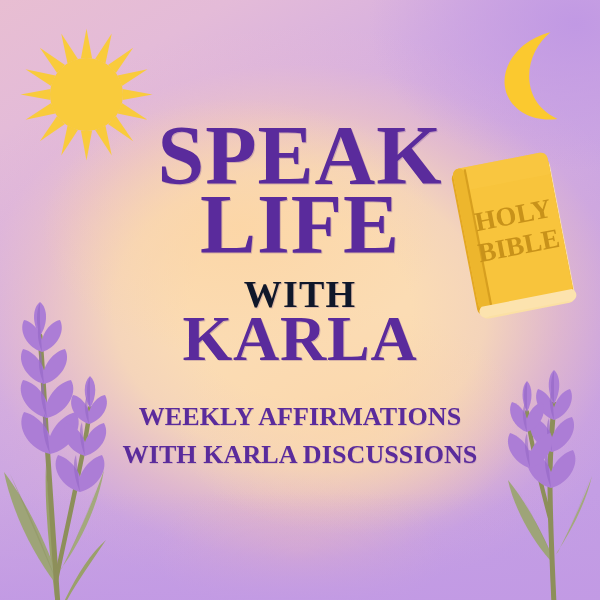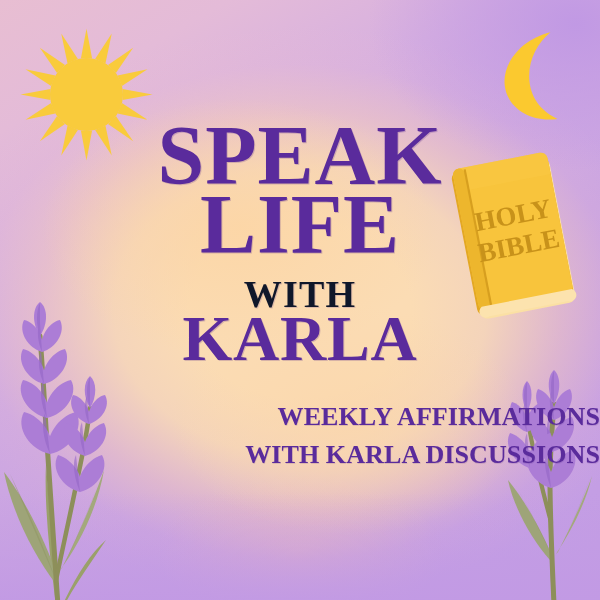--- a/index.html
+++ b/index.html
@@ -91,21 +91,21 @@
     font-weight: bold;
     font-size: 38px;
     letter-spacing: 0.03em;
     text-shadow: 1px 1px 0 rgba(80,35,130,0.18);
   }
   .t-karla { position: absolute; left: 0; right: 0; top: 310px; font-size: 64px; }
 
   #subblock {
     position: absolute;
     left: 0; right: 0; top: 398px;
-    text-align: right;
+    text-align: center;
     z-index: 6;
   }
   .sub-line {
     color: #5a2b9c;
     font-family: "Liberation Serif", serif;
     font-weight: bold;
     font-size: 26px;
     letter-spacing: 0.004em;
     line-height: 1.48;
     text-shadow: 0.5px 0.5px 0 rgba(80,35,130,0.15);

